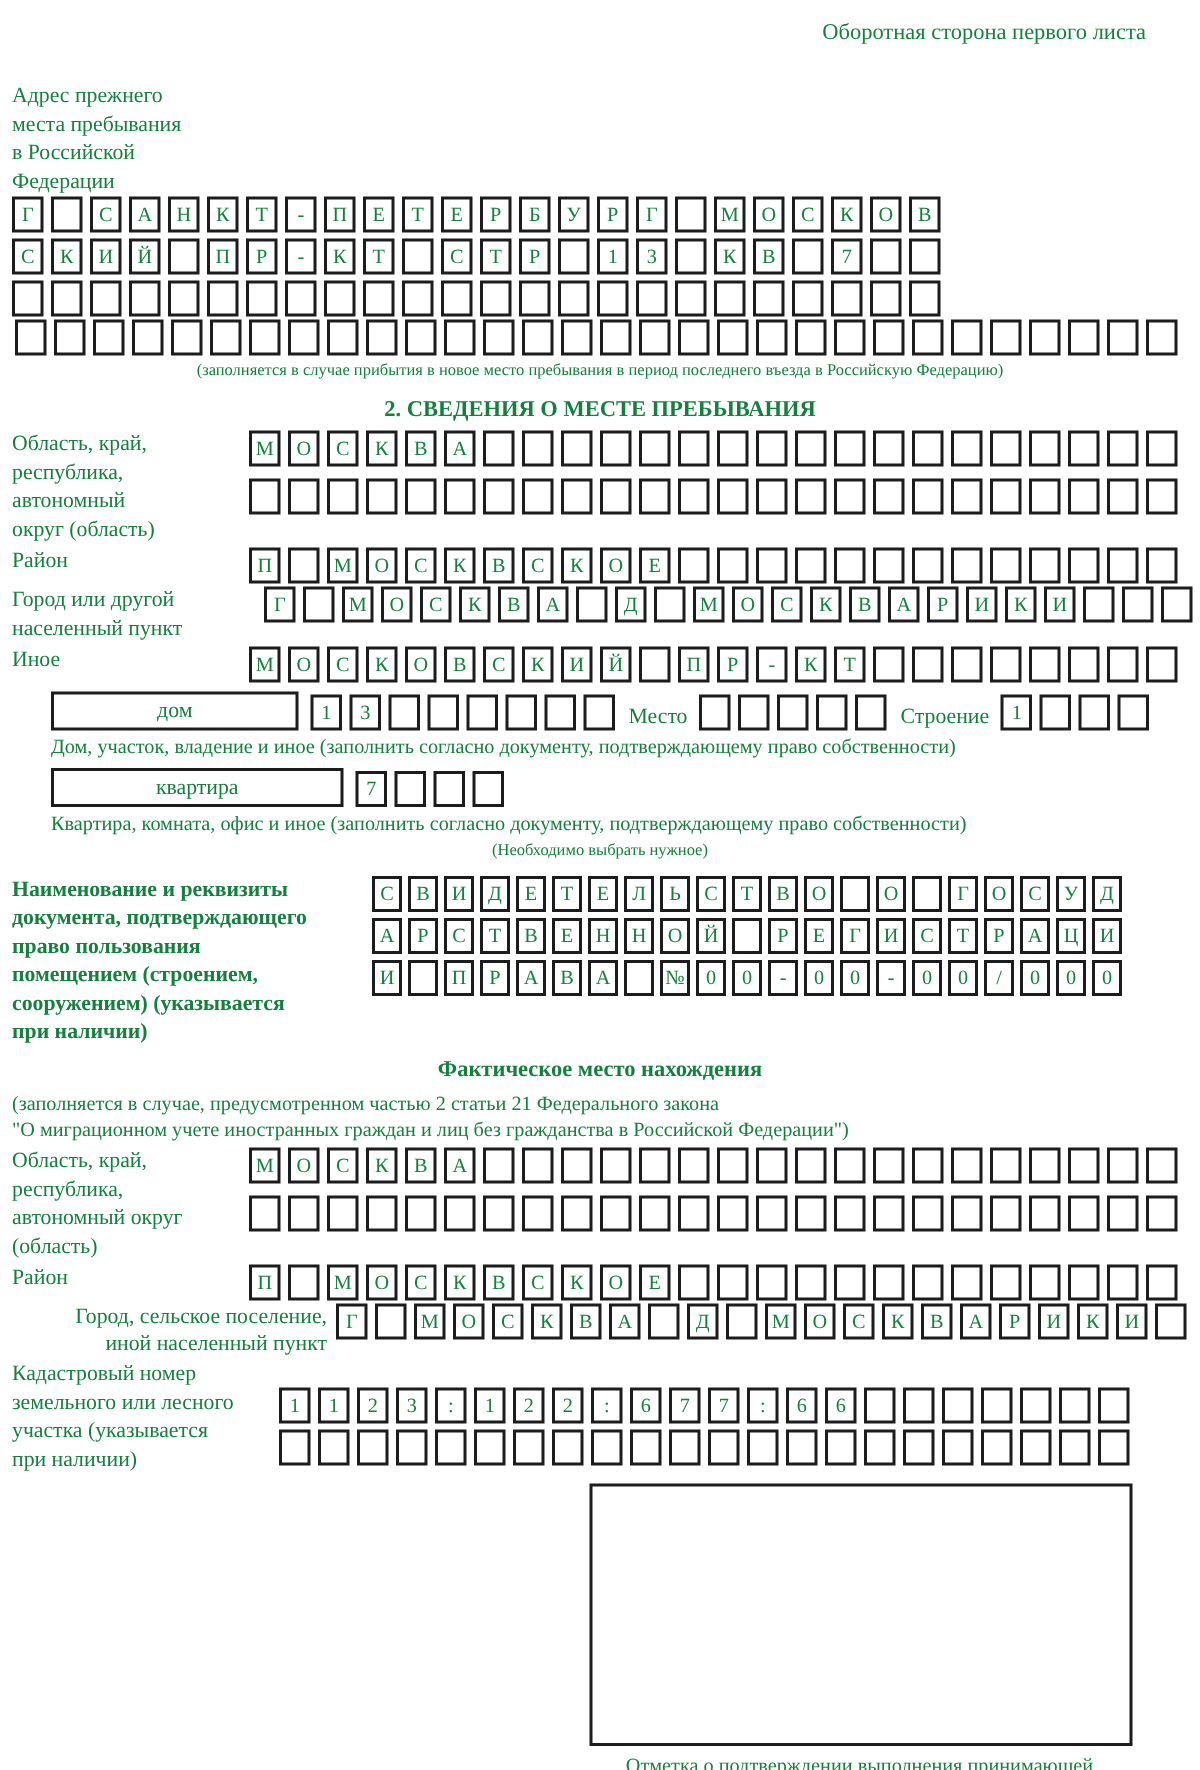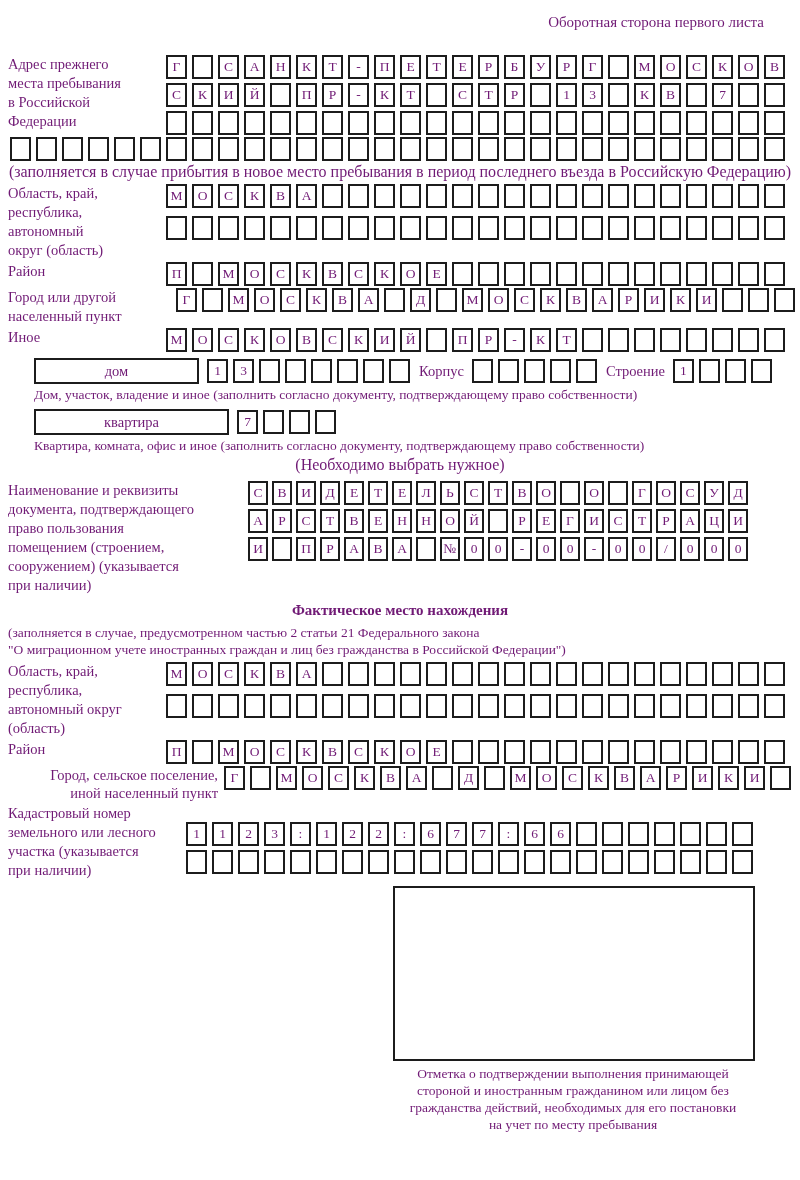--- a/index.html
+++ b/index.html
@@ -1,63 +1,63 @@
 <!DOCTYPE html>
 <html><head>
 <meta charset="utf-8">
 <style>
   html,body{margin:0;padding:0;background:#fff;}
   .page{
     position:relative;
     width:800px;height:1180px;
     box-sizing:border-box;
     padding:0 8px;
-    background:#fff;color:#701a75;
+    background:#fff;color:#15803d;
     font-family:"Liberation Serif", serif;
     font-size:14px;
     overflow:hidden;
   }
   .header-note{
     margin:14px 28px 0 0;
     text-align:right;
     font-size:15px;
   }
   .pair{display:flex;align-items:flex-start;}
   .label{
     flex:none;width:158px;
     line-height:19px;font-size:14.5px;
     white-space:pre-line;
   }
-  .label.w2{width:240px;}
+  .label.w2{width:240px;font-weight:bold;}
   .label.w3{width:210px;line-height:18px;text-align:right;}
   .rows{flex:1;min-width:0;}
   .grid-row{display:flex;height:24px;margin-bottom:4px;}
   .grid-row.gapped{margin-bottom:8px;}
   .grid-row.last{margin-bottom:0;}
   .cell{
     flex:none;display:inline-block;
     width:21px;height:24px;margin-right:5px;
     border:2px solid #1c1c1c;box-sizing:border-box;
     text-align:center;font-size:13.5px;line-height:20px;
     background:#fff;
   }
   .cells-sm .cell{width:20px;height:24px;margin-right:4px;}
   .full-row{margin:2px 0 0 2px;}
-  .note{font-size:16px;line-height:17px;margin-top:2px;}
+  .note{font-size:11px;line-height:17px;margin-top:2px;}
   .center{text-align:center;}
   .sec-title{
     margin-top:8px;text-align:center;
     font-weight:bold;font-size:15px;line-height:19px;
   }
   .mt2{margin-top:2px;}.mt4{margin-top:4px;}.mt6{margin-top:6px;}
-  .mt8{margin-top:8px;}.mt24{margin-top:24px;}
+  .mt8{margin-top:8px;}.mt24{margin-top:24px;flex-direction:column;}
   .indent10{padding-left:10px;}
   .indent6{padding-left:6px;}
   .cad-rows{padding-left:20px;padding-top:18px;}
-  .house-row{display:flex;align-items:center;margin:6px 0 0 26px;height:26px;}
+  .house-row{display:flex;align-items:flex-end;margin:6px 0 0 26px;height:26px;}
   .house-row .grid-row{margin-bottom:0;}
   .wide-box{
     flex:none;border:2px solid #1c1c1c;box-sizing:border-box;
     height:26px;line-height:22px;text-align:center;
     font-size:14.5px;background:#fff;margin-right:8px;
   }
   .wide-box.house{width:165px;}
   .wide-box.flat{width:195px;}
   .inline-label{flex:none;font-size:14.5px;margin:0 8px 0 4px;}
   .sub-note{margin:2px 0 0 26px;font-size:13.5px;line-height:17px;}
@@ -202,20 +202,21 @@
       <span class="cell"></span>
       <span class="cell"></span>
       <span class="cell"></span>
       <span class="cell"></span>
       <span class="cell"></span>
       <span class="cell"></span>
       <span class="cell"></span>
     </div>
   <div class="note center">(заполняется в случае прибытия в новое место пребывания в период последнего въезда в Российскую Федерацию)</div>
 
+  <div class="sec-title">2. СВЕДЕНИЯ О МЕСТЕ ПРЕБЫВАНИЯ</div>
 
   <div class="pair mt4">
     <div class="label">Область, край,
 республика,
 автономный
 округ (область)</div>
     <div class="rows">
       <div class="grid-row gapped">
           <span class="cell">М</span>
           <span class="cell">О</span>
@@ -373,21 +374,21 @@
     <div class="grid-row">
         <span class="cell">1</span>
         <span class="cell">3</span>
         <span class="cell"></span>
         <span class="cell"></span>
         <span class="cell"></span>
         <span class="cell"></span>
         <span class="cell"></span>
         <span class="cell"></span>
       </div>
-    <span class="inline-label">Корпус</span>
+    <span class="inline-label">Место</span>
     <div class="grid-row">
         <span class="cell"></span>
         <span class="cell"></span>
         <span class="cell"></span>
         <span class="cell"></span>
         <span class="cell"></span>
       </div>
     <span class="inline-label">Строение</span>
     <div class="grid-row">
         <span class="cell">1</span>

